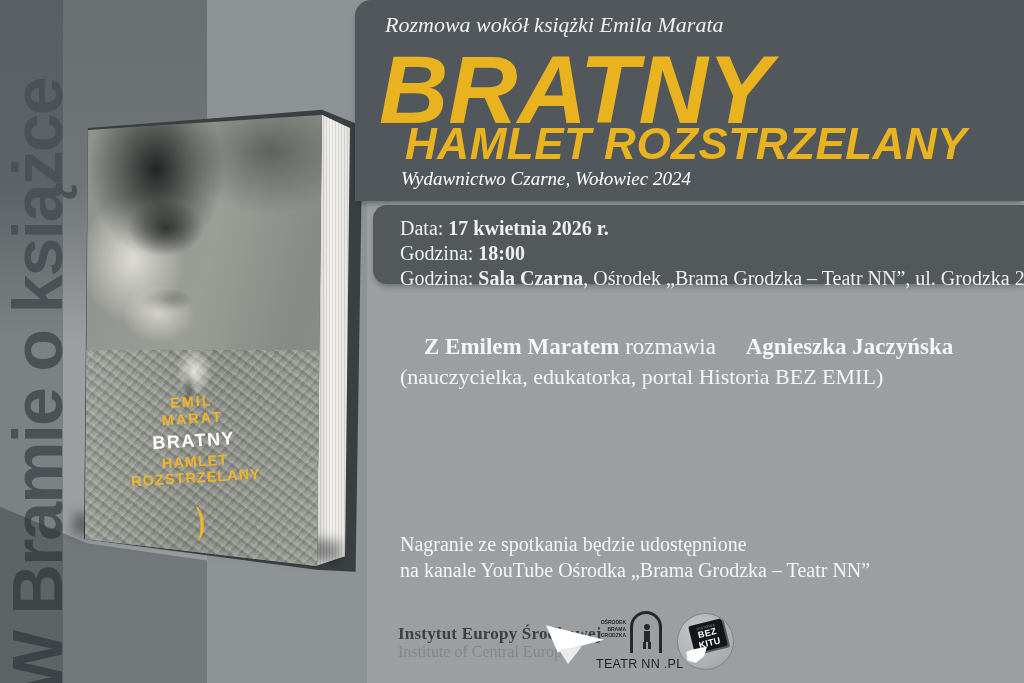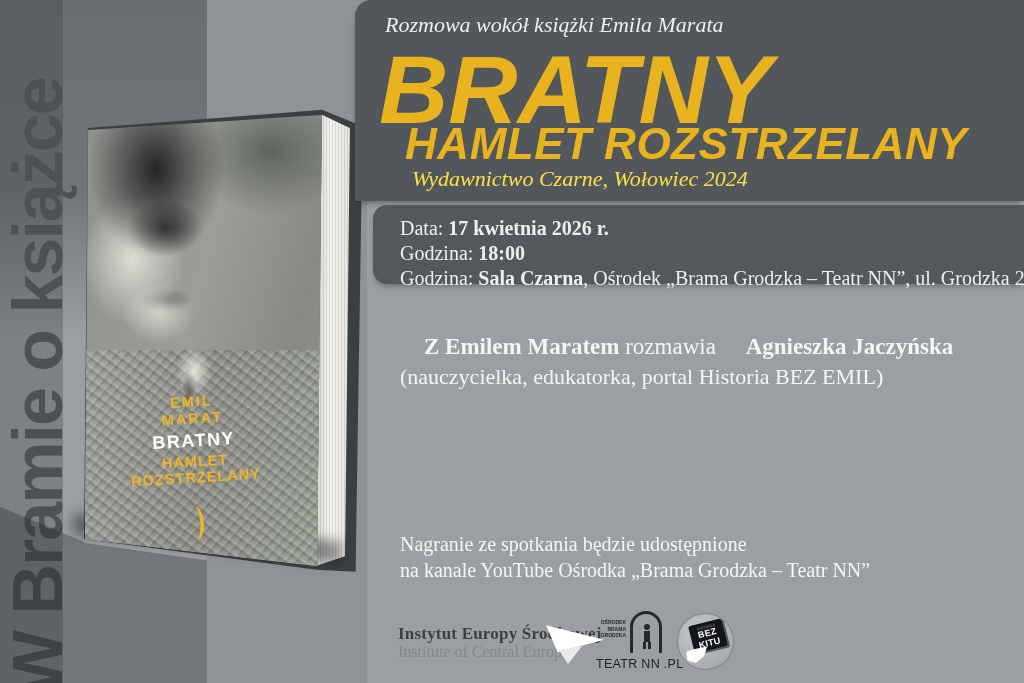--- a/index.html
+++ b/index.html
@@ -61,21 +61,21 @@
   
   .band-title{position:absolute;left:355px;top:0;width:669px;height:201px;background:#51575A;
     border-radius:16px 0 0 0;box-shadow:0 4px 6px -2px rgba(25,30,33,.45);font-style:italic;}
   .kicker{position:absolute;left:30px;top:10px;font-size:22px;line-height:30px;color:#EEF0F0;}
   .title{position:absolute;left:24px;top:42px;
     font-family:"Liberation Sans","DejaVu Sans",sans-serif;font-weight:700;
     font-size:96px;line-height:96px;color:#E9B320;}
   .subtitle{position:absolute;right:57px;top:122px;
     font-family:"Liberation Sans","DejaVu Sans",sans-serif;font-weight:700;
     font-size:44px;line-height:44px;letter-spacing:.5px;color:#E9B320;}
-  .publisher{position:absolute;left:57px;top:166px;font-size:22px;line-height:26px;color:#fde047;}
+  .publisher{position:absolute;left:46px;top:166px;font-size:19px;line-height:26px;color:#ffffff;}
   .band-info{position:absolute;left:373px;top:205px;width:651px;height:79px;background:#53585B;
     border-radius:14px 0 0 14px;box-shadow:0 4px 6px -2px rgba(25,30,33,.4);
     padding:11px 0 0 27px;box-sizing:border-box;}
   .info-line{font-size:20px;line-height:25px;color:#EEF0F0;white-space:nowrap;}
   .info-line b{font-weight:700;}
   
   .speakers{position:absolute;left:400px;top:332px;color:#F4F5F5;}
   .speakers .l1{font-size:23px;line-height:30px;}
   .speakers .l2{font-size:22px;line-height:30px;}
   .speakers b{font-weight:700;margin-left:24px;}

